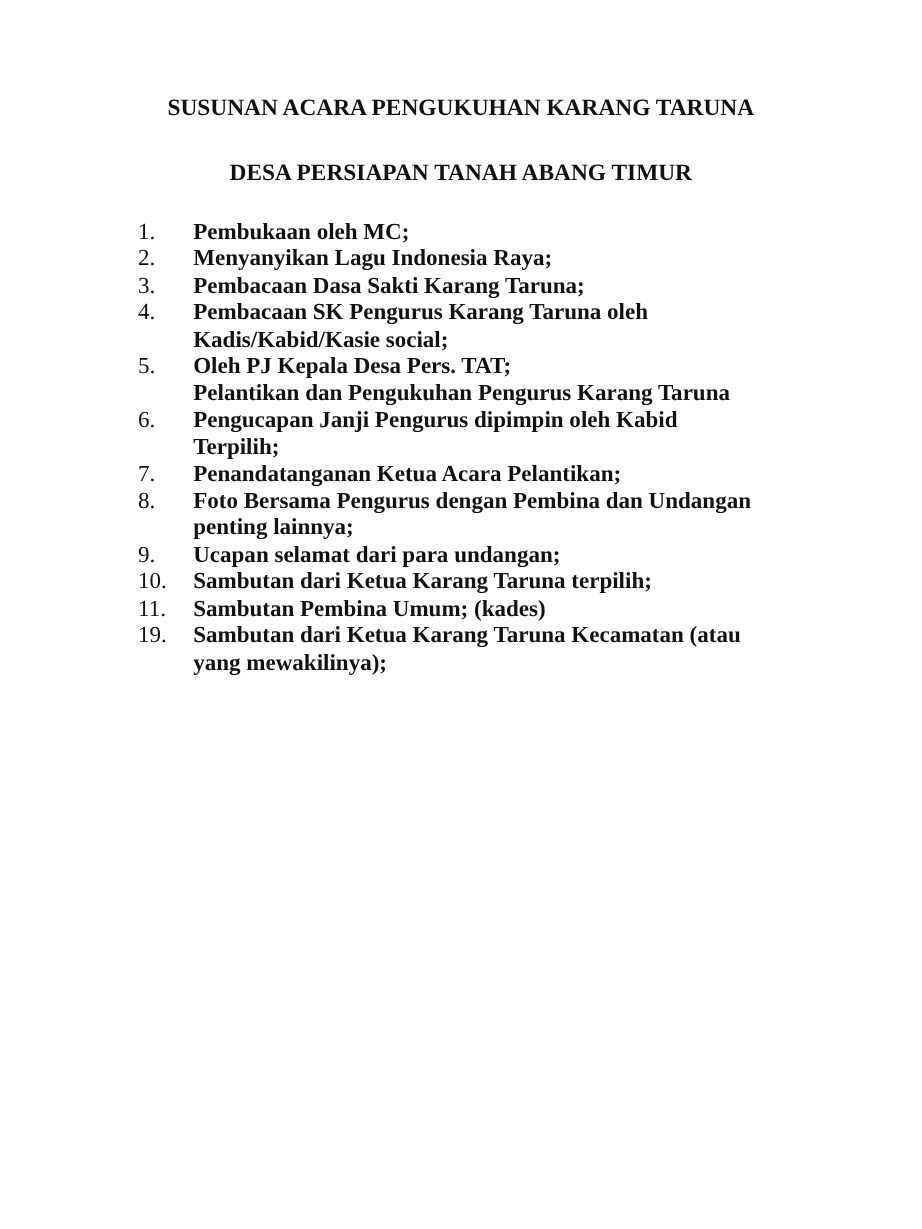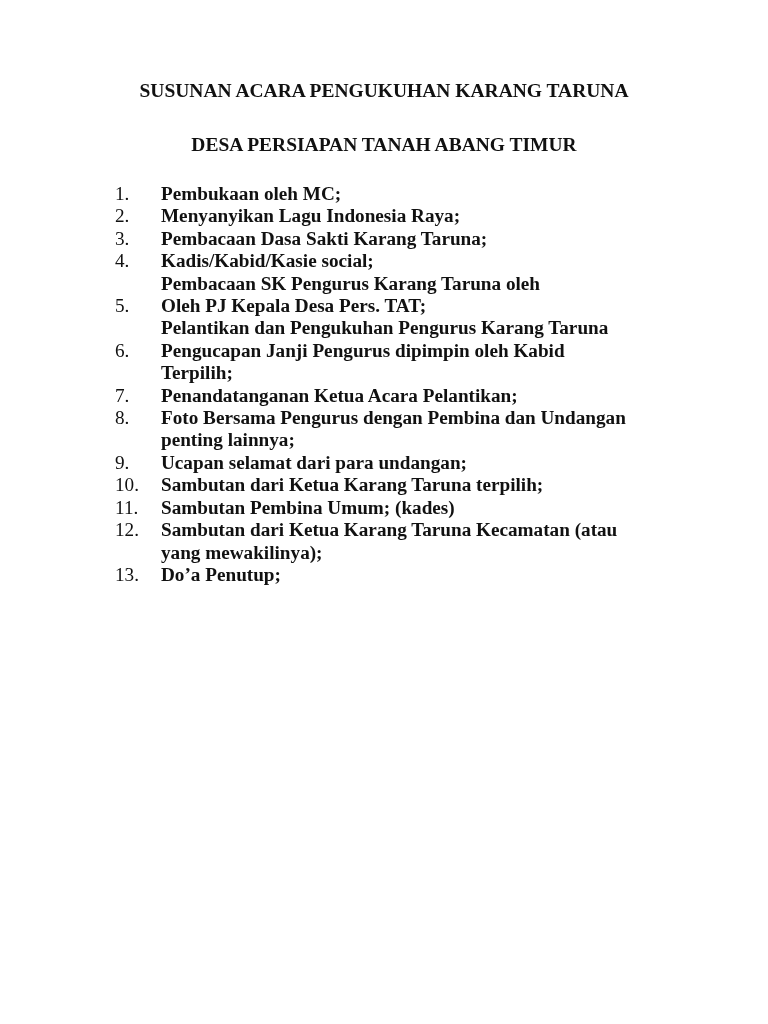--- a/index.html
+++ b/index.html
@@ -72,22 +72,22 @@
     <li class="agenda-item">
       <span class="num">2.</span>
       <span class="line">Menyanyikan Lagu Indonesia Raya;</span>
     </li>
     <li class="agenda-item">
       <span class="num">3.</span>
       <span class="line">Pembacaan Dasa Sakti Karang Taruna;</span>
     </li>
     <li class="agenda-item">
       <span class="num">4.</span>
+      <span class="line">Pembacaan SK Pengurus Karang Taruna oleh</span>
       <span class="line">Kadis/Kabid/Kasie social;</span>
-      <span class="line">Pembacaan SK Pengurus Karang Taruna oleh</span>
     </li>
     <li class="agenda-item">
       <span class="num">5.</span>
       <span class="line">Oleh PJ Kepala Desa Pers. TAT;</span>
       <span class="line">Pelantikan dan Pengukuhan Pengurus Karang Taruna</span>
     </li>
     <li class="agenda-item">
       <span class="num">6.</span>
       <span class="line">Pengucapan Janji Pengurus dipimpin oleh Kabid</span>
       <span class="line">Terpilih;</span>
@@ -107,22 +107,18 @@
     </li>
     <li class="agenda-item">
       <span class="num">10.</span>
       <span class="line">Sambutan dari Ketua Karang Taruna terpilih;</span>
     </li>
     <li class="agenda-item">
       <span class="num">11.</span>
       <span class="line">Sambutan Pembina Umum; (kades)</span>
     </li>
     <li class="agenda-item">
-      <span class="num">12.</span>
+      <span class="num">19.</span>
       <span class="line">Sambutan dari Ketua Karang Taruna Kecamatan (atau</span>
       <span class="line">yang mewakilinya);</span>
-    </li>
-    <li class="agenda-item">
-      <span class="num">13.</span>
-      <span class="line">Do’a Penutup;</span>
     </li>
   </ol>
 </div>
 
 </body></html>

